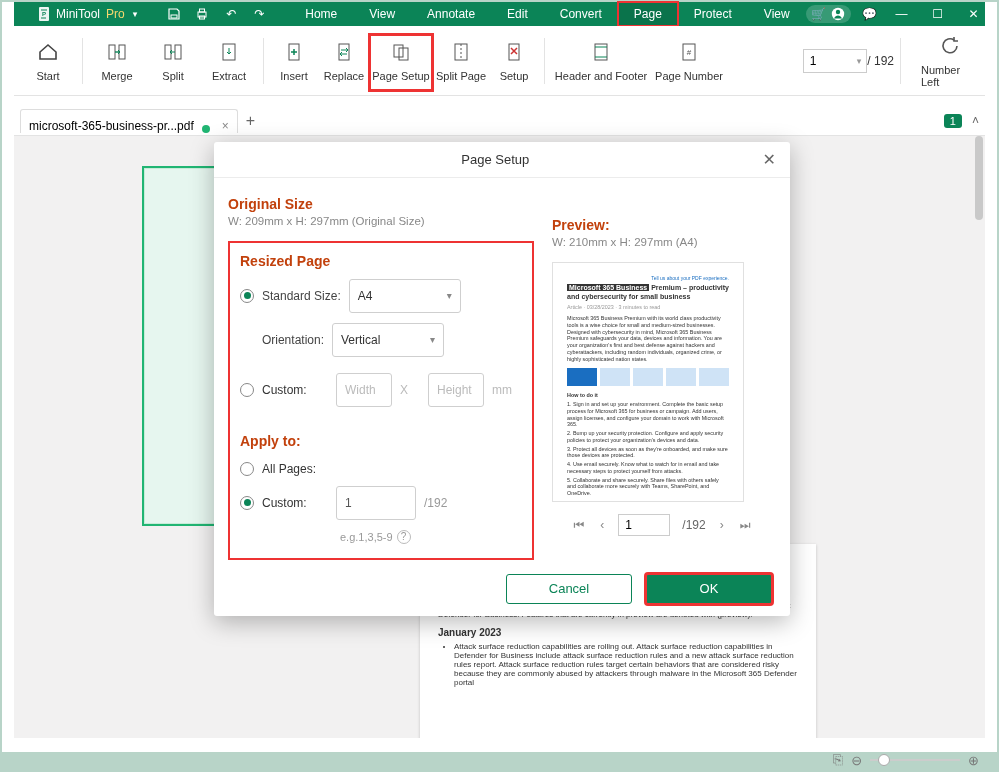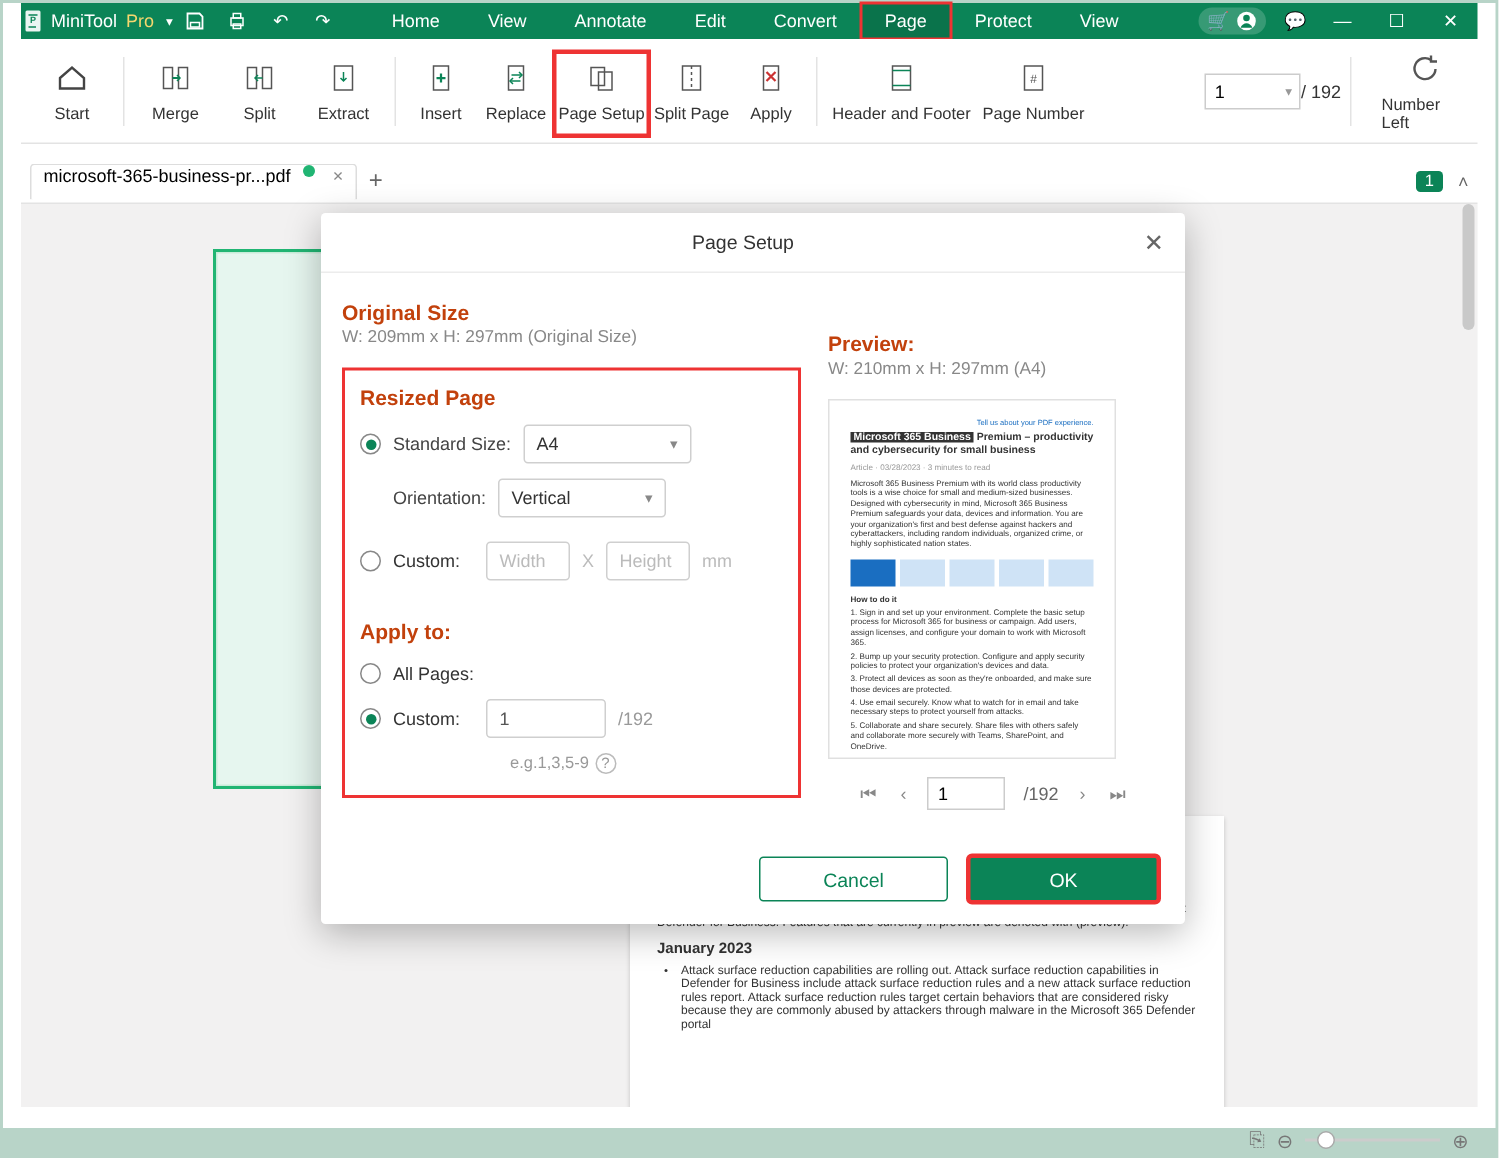--- a/index.html
+++ b/index.html
@@ -2,21 +2,21 @@
 <html><head>
 <meta charset="utf-8">
 <style>
 * { box-sizing: border-box; margin: 0; padding: 0; font-family: "Segoe UI", Arial, sans-serif; }
 body { width: 999px; height: 772px; position: relative; background: #fff; }
 
 .outer-border { position: absolute; inset: 0; border: 2px solid #b8d4c8; border-bottom-width: 20px; }
 
 
 .menubar { position: absolute; left: 14px; top: 2px; right: 14px; height: 24px; background: #0b8457; display: flex; align-items: center; font-size: 12px; color: #fff; }
-.brand { display: flex; align-items: center; padding: 0 0; gap: 4px; }
+.brand { display: flex; align-items: center; padding: 0 22px; gap: 4px; }
 .brand-icon { width: 16px; height: 16px; }
 .brand-pro { color: #f5d76e; margin-left: 2px; }
 .chev { margin: 0 4px; font-size: 9px; }
 .qat { display: flex; gap: 12px; padding: 0 4px; }
 .qat span { width: 16px; text-align: center; cursor: pointer; }
 .menus { display: flex; gap: 0; margin-left: 18px; }
 .menus .mitem { padding: 0 16px; height: 24px; line-height: 24px; cursor: pointer; }
 .menus .mitem.active { background: #0a734b; position: relative; }
 .menus .mitem.active::after { content: ""; position: absolute; inset: -1px; border: 2px solid #e33; pointer-events: none; }
 .rbar { margin-left: auto; display: flex; align-items: center; gap: 12px; padding-right: 6px; }
@@ -29,21 +29,21 @@
 .rbtn .ricon { width: 24px; height: 24px; display: flex; align-items: center; justify-content: center; color: #555; }
 .rbtn.active { position: relative; }
 .rbtn.active::after { content: ""; position: absolute; left: -2px; top: -3px; right: -2px; bottom: -6px; border: 3px solid #e33; pointer-events: none; }
 .sep { width: 1px; height: 46px; background: #e3e3e3; margin: 0 6px; }
 .pagectl { margin-left: auto; display: flex; align-items: center; gap: 6px; font-size: 12px; color: #333; }
 .pagectl input { width: 64px; height: 24px; border: 1px solid #ccc; padding: 0 6px; font-size: 12px; }
 .rot { display: flex; flex-direction: column; align-items: center; font-size: 11px; margin-left: 14px; }
 
 
 .tabstrip { position: absolute; left: 14px; top: 106px; right: 14px; height: 30px; border-bottom: 1px solid #e3e3e3; display: flex; align-items: center; padding: 0 6px; font-size: 12px; }
-.filetab { display: flex; align-items: flex-start; gap: 8px; height: 24px; padding: 0 8px; border: 1px solid #ddd; border-bottom: none; background: #fff; border-radius: 3px 3px 0 0; }
+.filetab { display: flex; align-items: flex-end; gap: 8px; height: 24px; padding: 0 8px; border: 1px solid #ddd; border-bottom: none; background: #fff; border-radius: 3px 3px 0 0; }
 .dot { width: 8px; height: 8px; border-radius: 50%; background: #21b573; }
 .close-x { margin-left: 4px; color: #888; cursor: pointer; }
 .tab-add { margin-left: 8px; font-size: 16px; color: #666; cursor: pointer; }
 .tabright { margin-left: auto; display: flex; align-items: center; gap: 10px; color: #666; }
 .badge { background: #0b8457; color: #fff; border-radius: 3px; padding: 1px 6px; font-size: 11px; }
 
 
 .canvas { position: absolute; left: 14px; top: 136px; right: 14px; bottom: 34px; background: #f2f1f1; overflow: hidden; }
 .page1 { position: absolute; left: 128px; top: 30px; width: 270px; height: 360px; background: #e6f6ef; border: 2px solid #21b573; box-shadow: 0 0 0 1px #c8ecd9 inset; }
 .page2 { position: absolute; left: 406px; top: 408px; width: 396px; height: 290px; background: #fff; box-shadow: 0 1px 3px rgba(0,0,0,.2); padding: 14px 18px; font-size: 8px; color: #333; }
@@ -67,24 +67,24 @@
 .mleft { flex: 1; }
 .mright { width: 220px; margin-top: 21px; }
 .sect { font-size: 14px; font-weight: 700; color: #c2410c; margin-bottom: 3px; }
 .sub { font-size: 11.5px; color: #888; margin-bottom: 14px; }
 
 .redbox { border: 2px solid #e33; padding: 10px 10px 14px 10px; display: flex; flex-direction: column; gap: 10px; }
 .row { display: flex; align-items: center; gap: 8px; font-size: 12px; color: #333; }
 .row .lab { width: 84px; text-align: right; font-size: 12px; color: #444; }
 .radio { width: 14px; height: 14px; border: 1.5px solid #888; border-radius: 50%; display: inline-flex; align-items: center; justify-content: center; flex: none; }
 .radio.on::after { content: ""; width: 7px; height: 7px; border-radius: 50%; background: #0b8457; }
-.select, .txt { height: 26px; border: 1px solid #cfcfcf; border-radius: 3px; padding: 0 8px; font-size: 12px; display: flex; align-items: center; background: #fff; }
+.select, .txt { height: 26px; border: 1px solid #cfcfcf; border-radius: 3px; padding: 16px 8px; font-size: 12px; display: flex; align-items: center; background: #fff; }
 .select { justify-content: space-between; cursor: pointer; }
 .select .car { color: #888; font-size: 10px; }
-.txt { color: #555; }
+.txt { color: #555; margin-left: 12px; }
 .txt.ph { color: #bbb; }
 .w112 { width: 112px; } .w62 { width: 56px; } .w90 { width: 80px; }
 .hint { font-size: 11px; color: #999; margin-left: 100px; display: flex; align-items: center; gap: 4px; }
 .qmark { width: 14px; height: 14px; border: 1px solid #bbb; border-radius: 50%; font-size: 10px; display: inline-flex; align-items: center; justify-content: center; }
 
 
 .pvbox { width: 192px; height: 240px; border: 1px solid #e0e0e0; background: #fff; padding: 12px 14px; font-size: 5.4px; color: #333; line-height: 1.25; overflow: hidden; }
 .pvbox .pvtitle { font-size: 7px; font-weight: 700; }
 .pvbox .hl { background: #333; color: #fff; padding: 0 2px; }
 .pvbox .strip { display: flex; gap: 3px; margin: 6px 0; }
@@ -245,21 +245,21 @@
       </span>
       <span>Split Page</span>
     </div>
   <div class="rbtn" style="width:48px">
       <span class="ricon">
         <svg width="22" height="22" viewBox="0 0 22 22">
           <rect x="6" y="3" width="10" height="16" fill="none" stroke="#555"></rect>
           <path d="M8 7l6 6M14 7l-6 6" stroke="#c33" stroke-width="1.5"></path>
         </svg>
       </span>
-      <span>Apply</span>
+      <span>Setup</span>
     </div>
   <div class="sep"></div>
   <div class="rbtn" style="width:100px">
       <span class="ricon">
         <svg width="22" height="22" viewBox="0 0 22 22">
           <rect x="5" y="3" width="12" height="16" fill="none" stroke="#555"></rect>
           <path d="M5 6h12M5 16h12" stroke="#0b8457"></path>
         </svg>
       </span>
       <span>Header and Footer</span>

